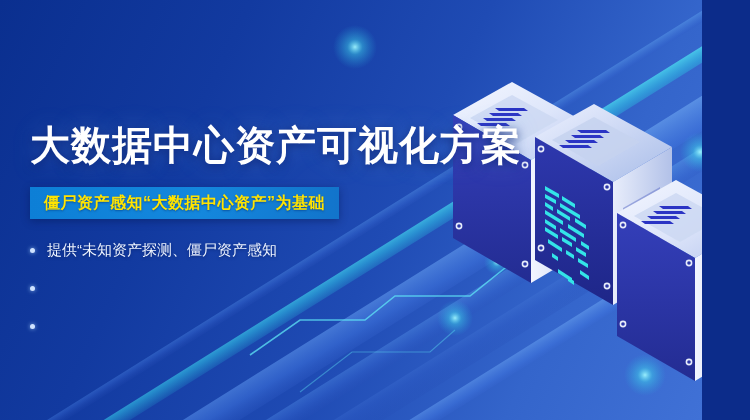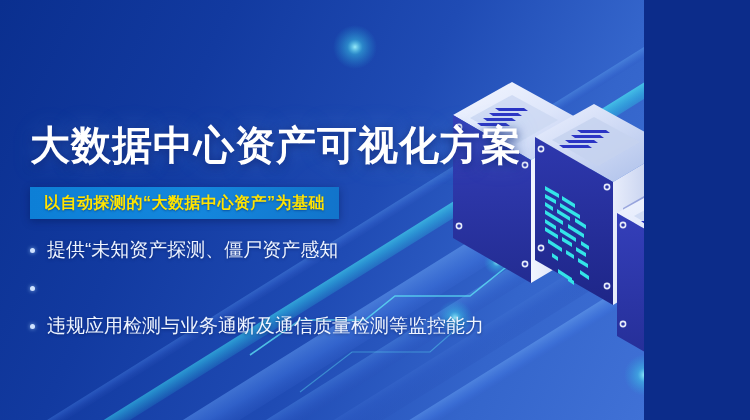--- a/index.html
+++ b/index.html
@@ -6,21 +6,21 @@
     margin: 0;
     padding: 0;
     background: #0c2c8a;
   }
   body {
     font-family: "Liberation Sans", "DejaVu Sans", sans-serif;
   }
 
   #banner {
     position: relative;
-    width: 644px;
+    width: 702px;
     height: 420px;
     overflow: hidden;
     background: linear-gradient(115deg, #0a2f8f 0%, #123aa0 28%, #1f4bb4 55%, #3465cb 78%, #4071d6 100%);
     text-decoration: underline;
   }
 
   
   .bg-layer {
     position: absolute;
     inset: 0;
@@ -98,21 +98,21 @@
     width: 5px;
     height: 5px;
     border-radius: 50%;
     background: #cfe2ff;
     margin-right: 12px;
     flex: 0 0 auto;
     box-shadow: 0 0 4px rgba(170, 215, 255, 0.8);
   }
 
   .bullet-text {
-    font-size: 19px;
+    font-size: 15px;
     line-height: 20px;
     color: #eef4ff;
     white-space: nowrap;
     text-shadow: 0 1px 3px rgba(6, 26, 90, 0.6);
   }
 </style>
 </head>
 <body>
 
 <div id="banner">
@@ -317,31 +317,30 @@
           <circle cx="689" cy="362" r="1.8" fill="#2a36a8"></circle>
       </g>
     </svg>
   </div>
 
   <div id="content">
 
     <h1 id="title">大数据中心资产可视化方案</h1>
 
     <div id="subtitle-banner">
-      <span id="subtitle-text">以自动探测的“大数据中心资产”为基础</span>
+      <span id="subtitle-text">僵尸资产感知“大数据中心资产”为基础</span>
     </div>
 
     <ul id="bullet-list">
       <li class="bullet-item">
         <span class="bullet-dot"></span>
         <span class="bullet-text">提供“未知资产探测、僵尸资产感知</span>
       </li>
       <li class="bullet-item">
         <span class="bullet-dot"></span>
       </li>
       <li class="bullet-item">
         <span class="bullet-dot"></span>
-        <span class="bullet-text">违规应用检测与业务通断及通信质量检测等监控能力</span>
       </li>
     </ul>
 
   </div>
 </div>
 
 </body></html>

